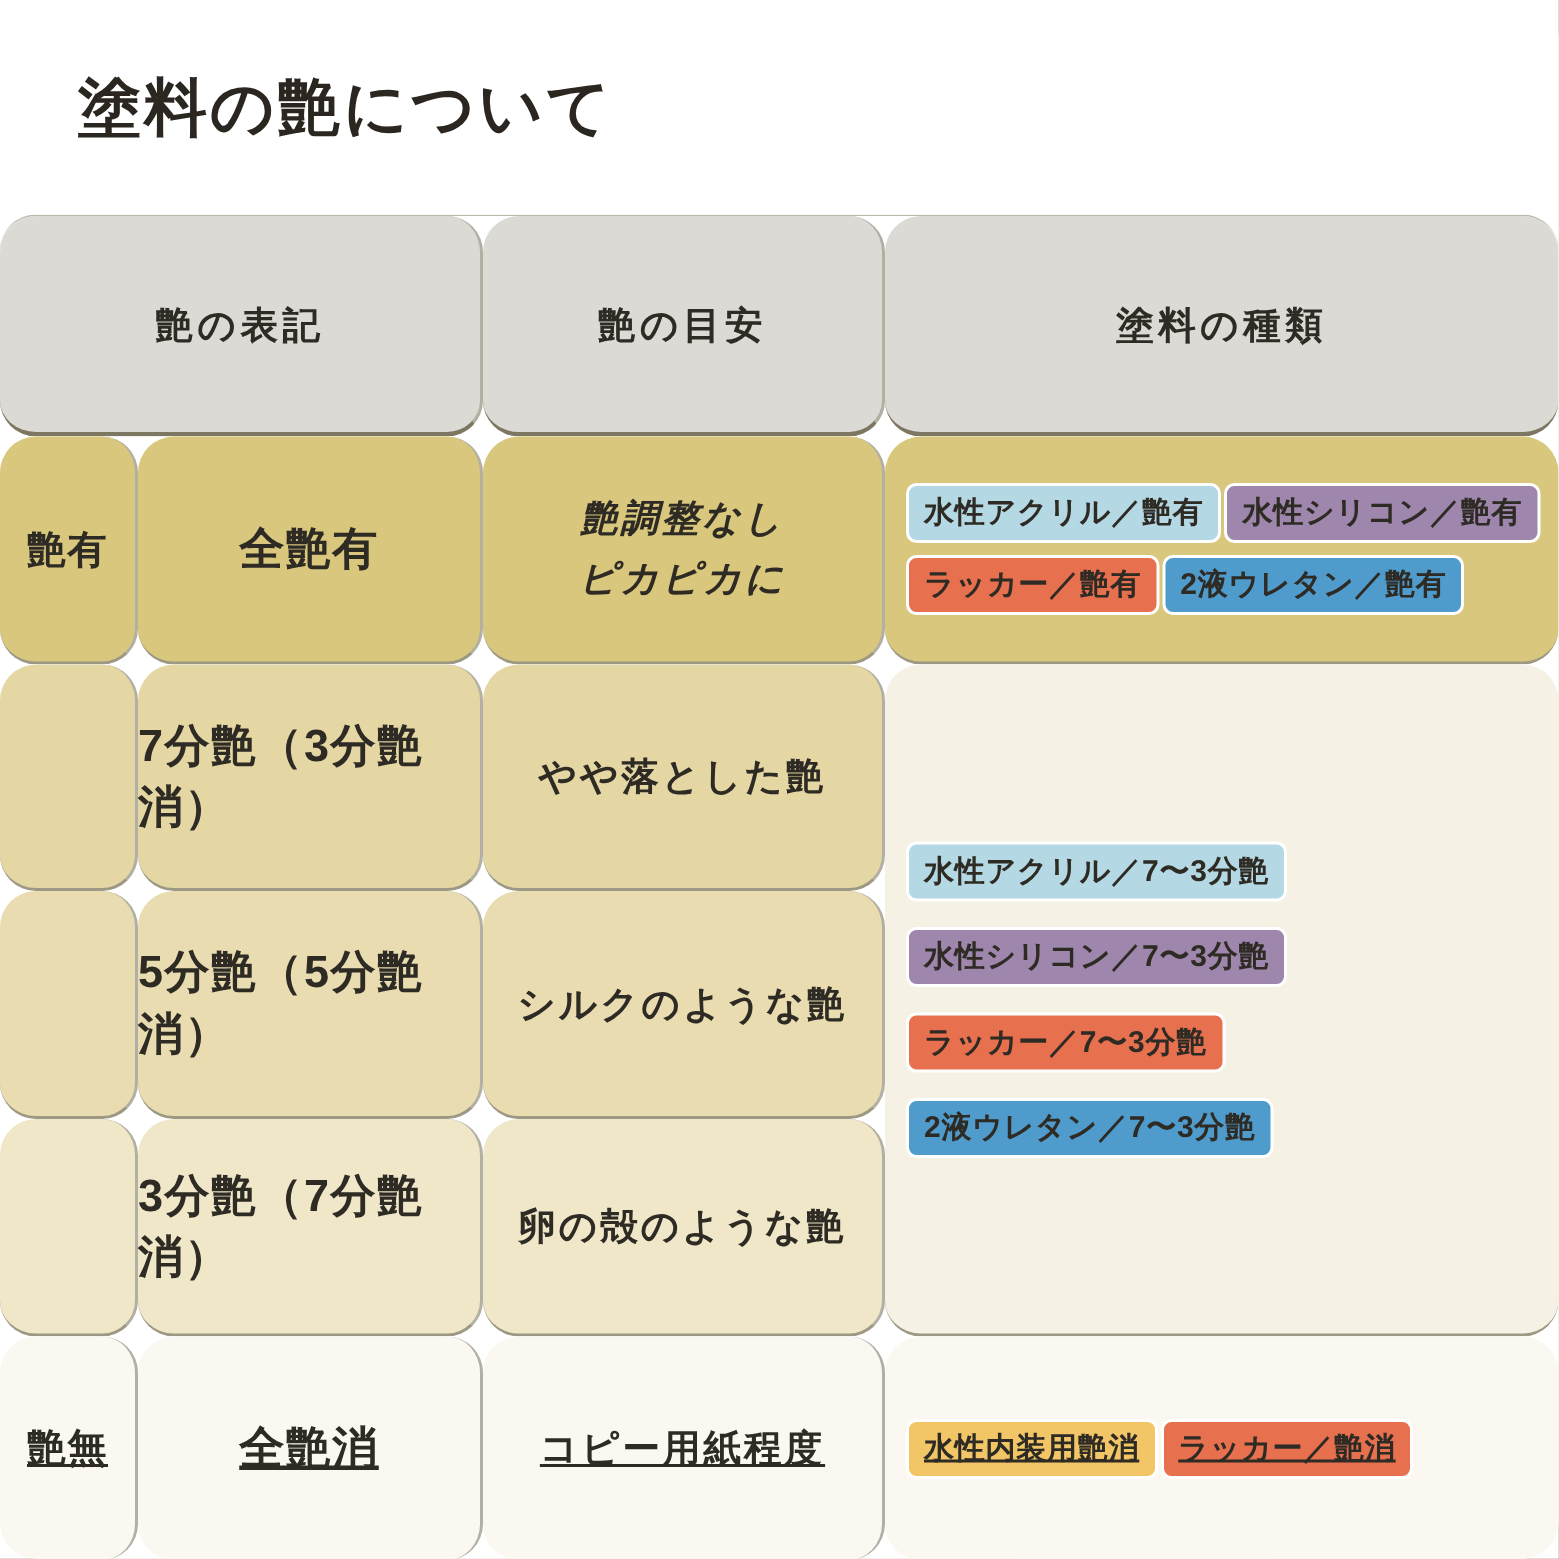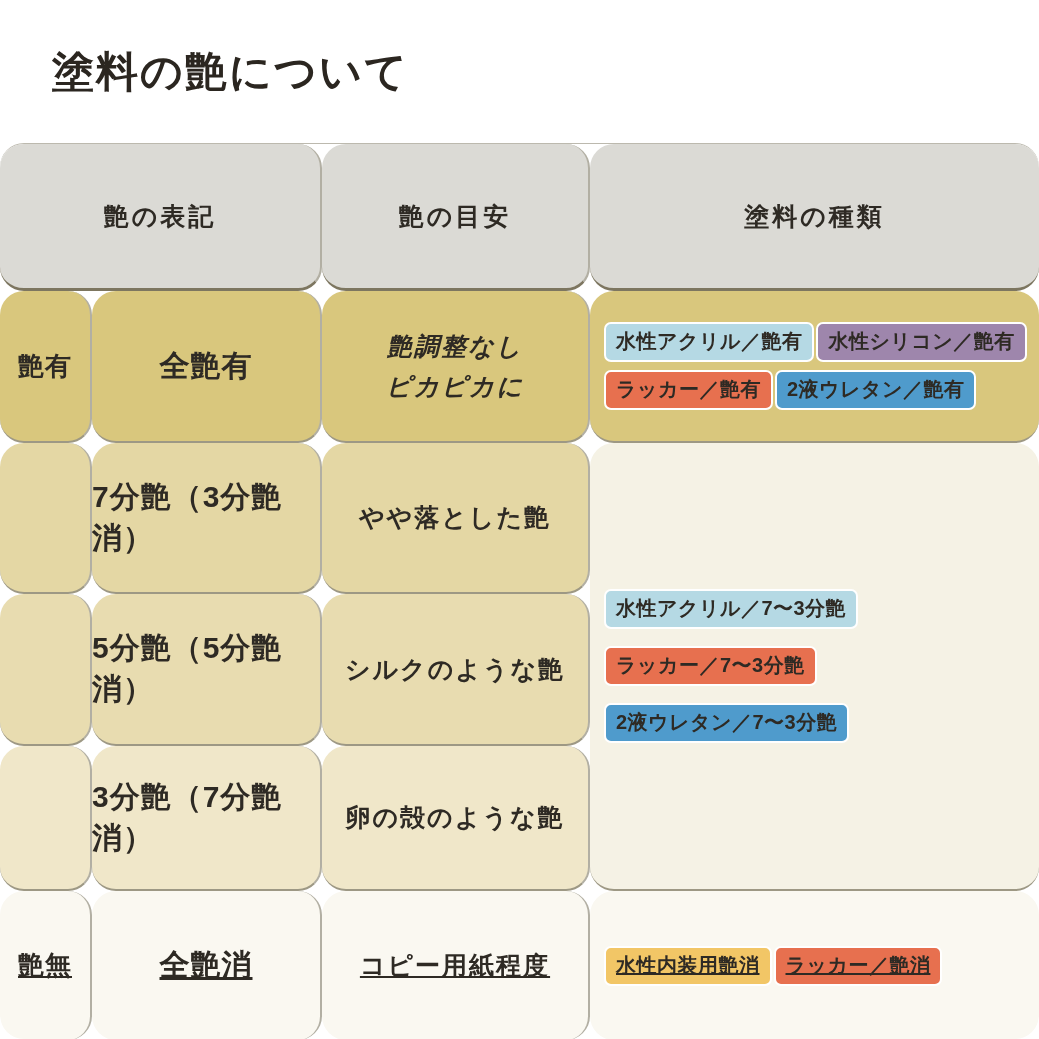--- a/index.html
+++ b/index.html
@@ -100,20 +100,21 @@
         <span class="badge b-blue">2液ウレタン／艶有</span>
       </div>
     </div>
 
     <div class="cell bg-7" style="grid-column:1;grid-row:3"></div>
     <div class="cell bg-7 notation" style="grid-column:2;grid-row:3">7分艶（3分艶消）</div>
     <div class="cell bg-7 guide" style="grid-column:3;grid-row:3">やや落とした艶</div>
 
     <div class="cell bg-mid badge-cell last-col mid-badges">
       <span class="badge b-aqua">水性アクリル／7〜3分艶</span>
+      <span class="badge b-purple">水性シリコン／7〜3分艶</span>
       <span class="badge b-orange">ラッカー／7〜3分艶</span>
       <span class="badge b-blue">2液ウレタン／7〜3分艶</span>
     </div>
 
     <div class="cell bg-5" style="grid-column:1;grid-row:4"></div>
     <div class="cell bg-5 notation" style="grid-column:2;grid-row:4">5分艶（5分艶消）</div>
     <div class="cell bg-5 guide" style="grid-column:3;grid-row:4">シルクのような艶</div>
 
     <div class="cell bg-3" style="grid-column:1;grid-row:5"></div>
     <div class="cell bg-3 notation" style="grid-column:2;grid-row:5">3分艶（7分艶消）</div>

